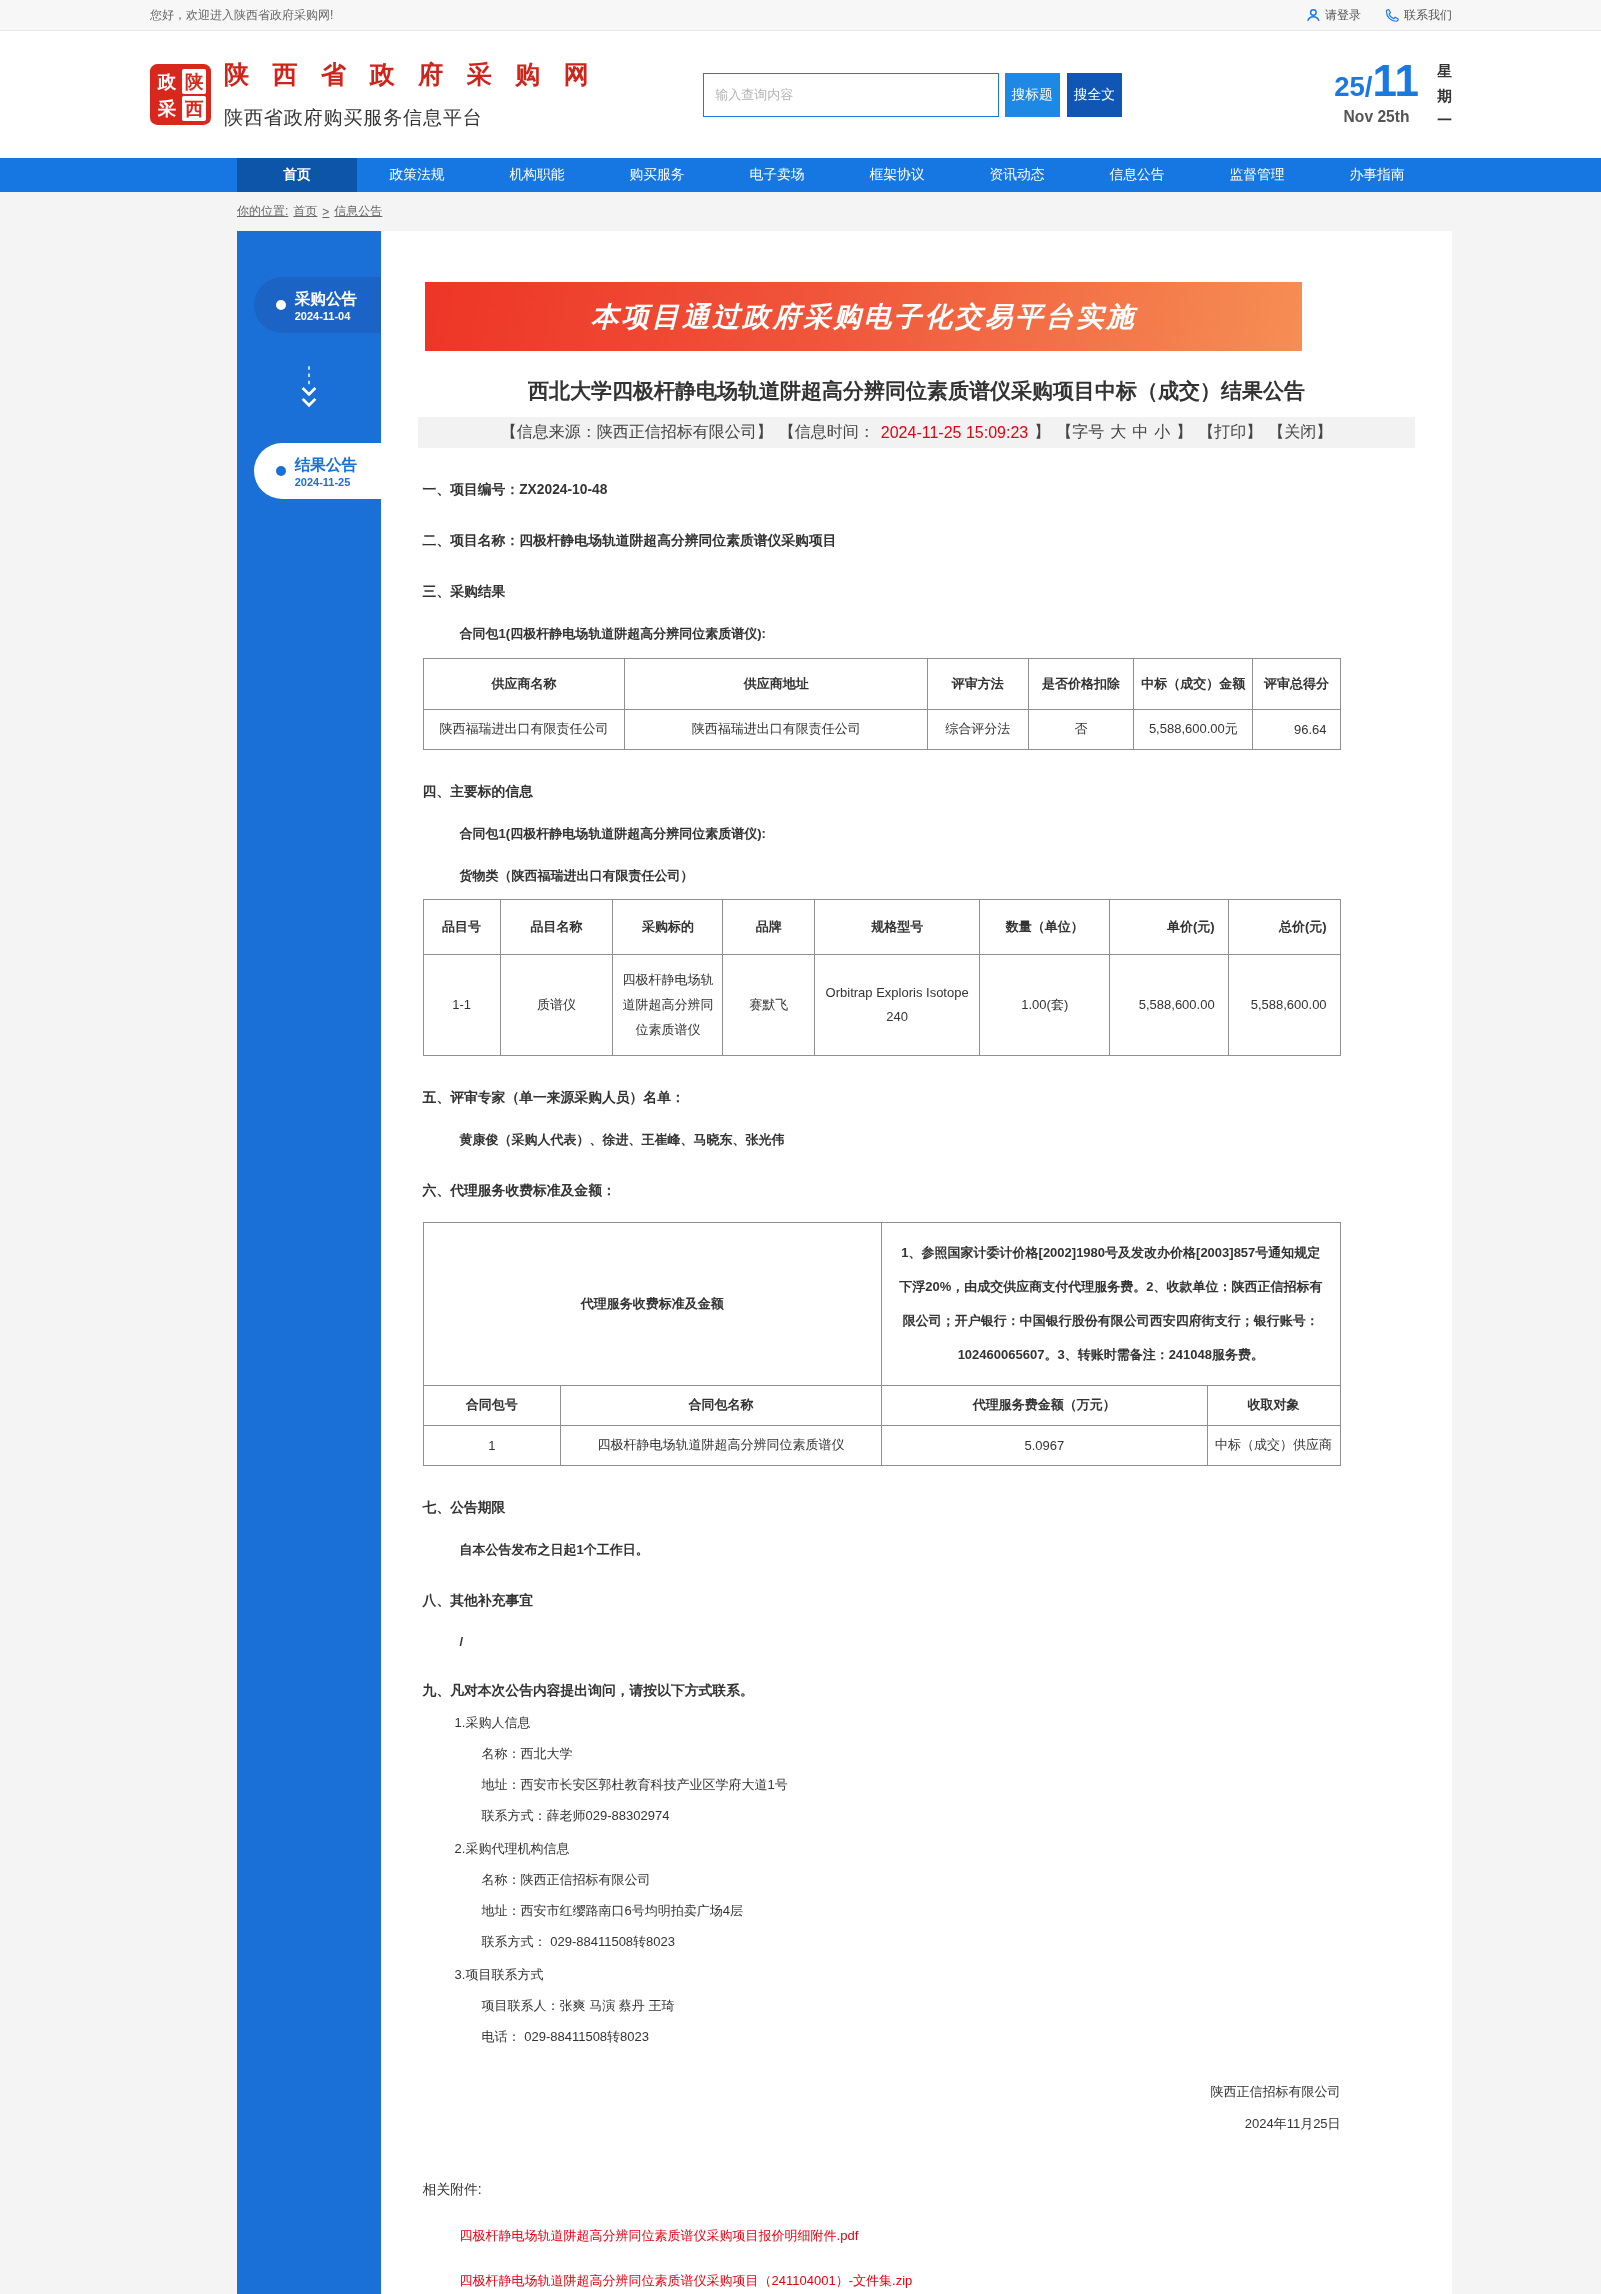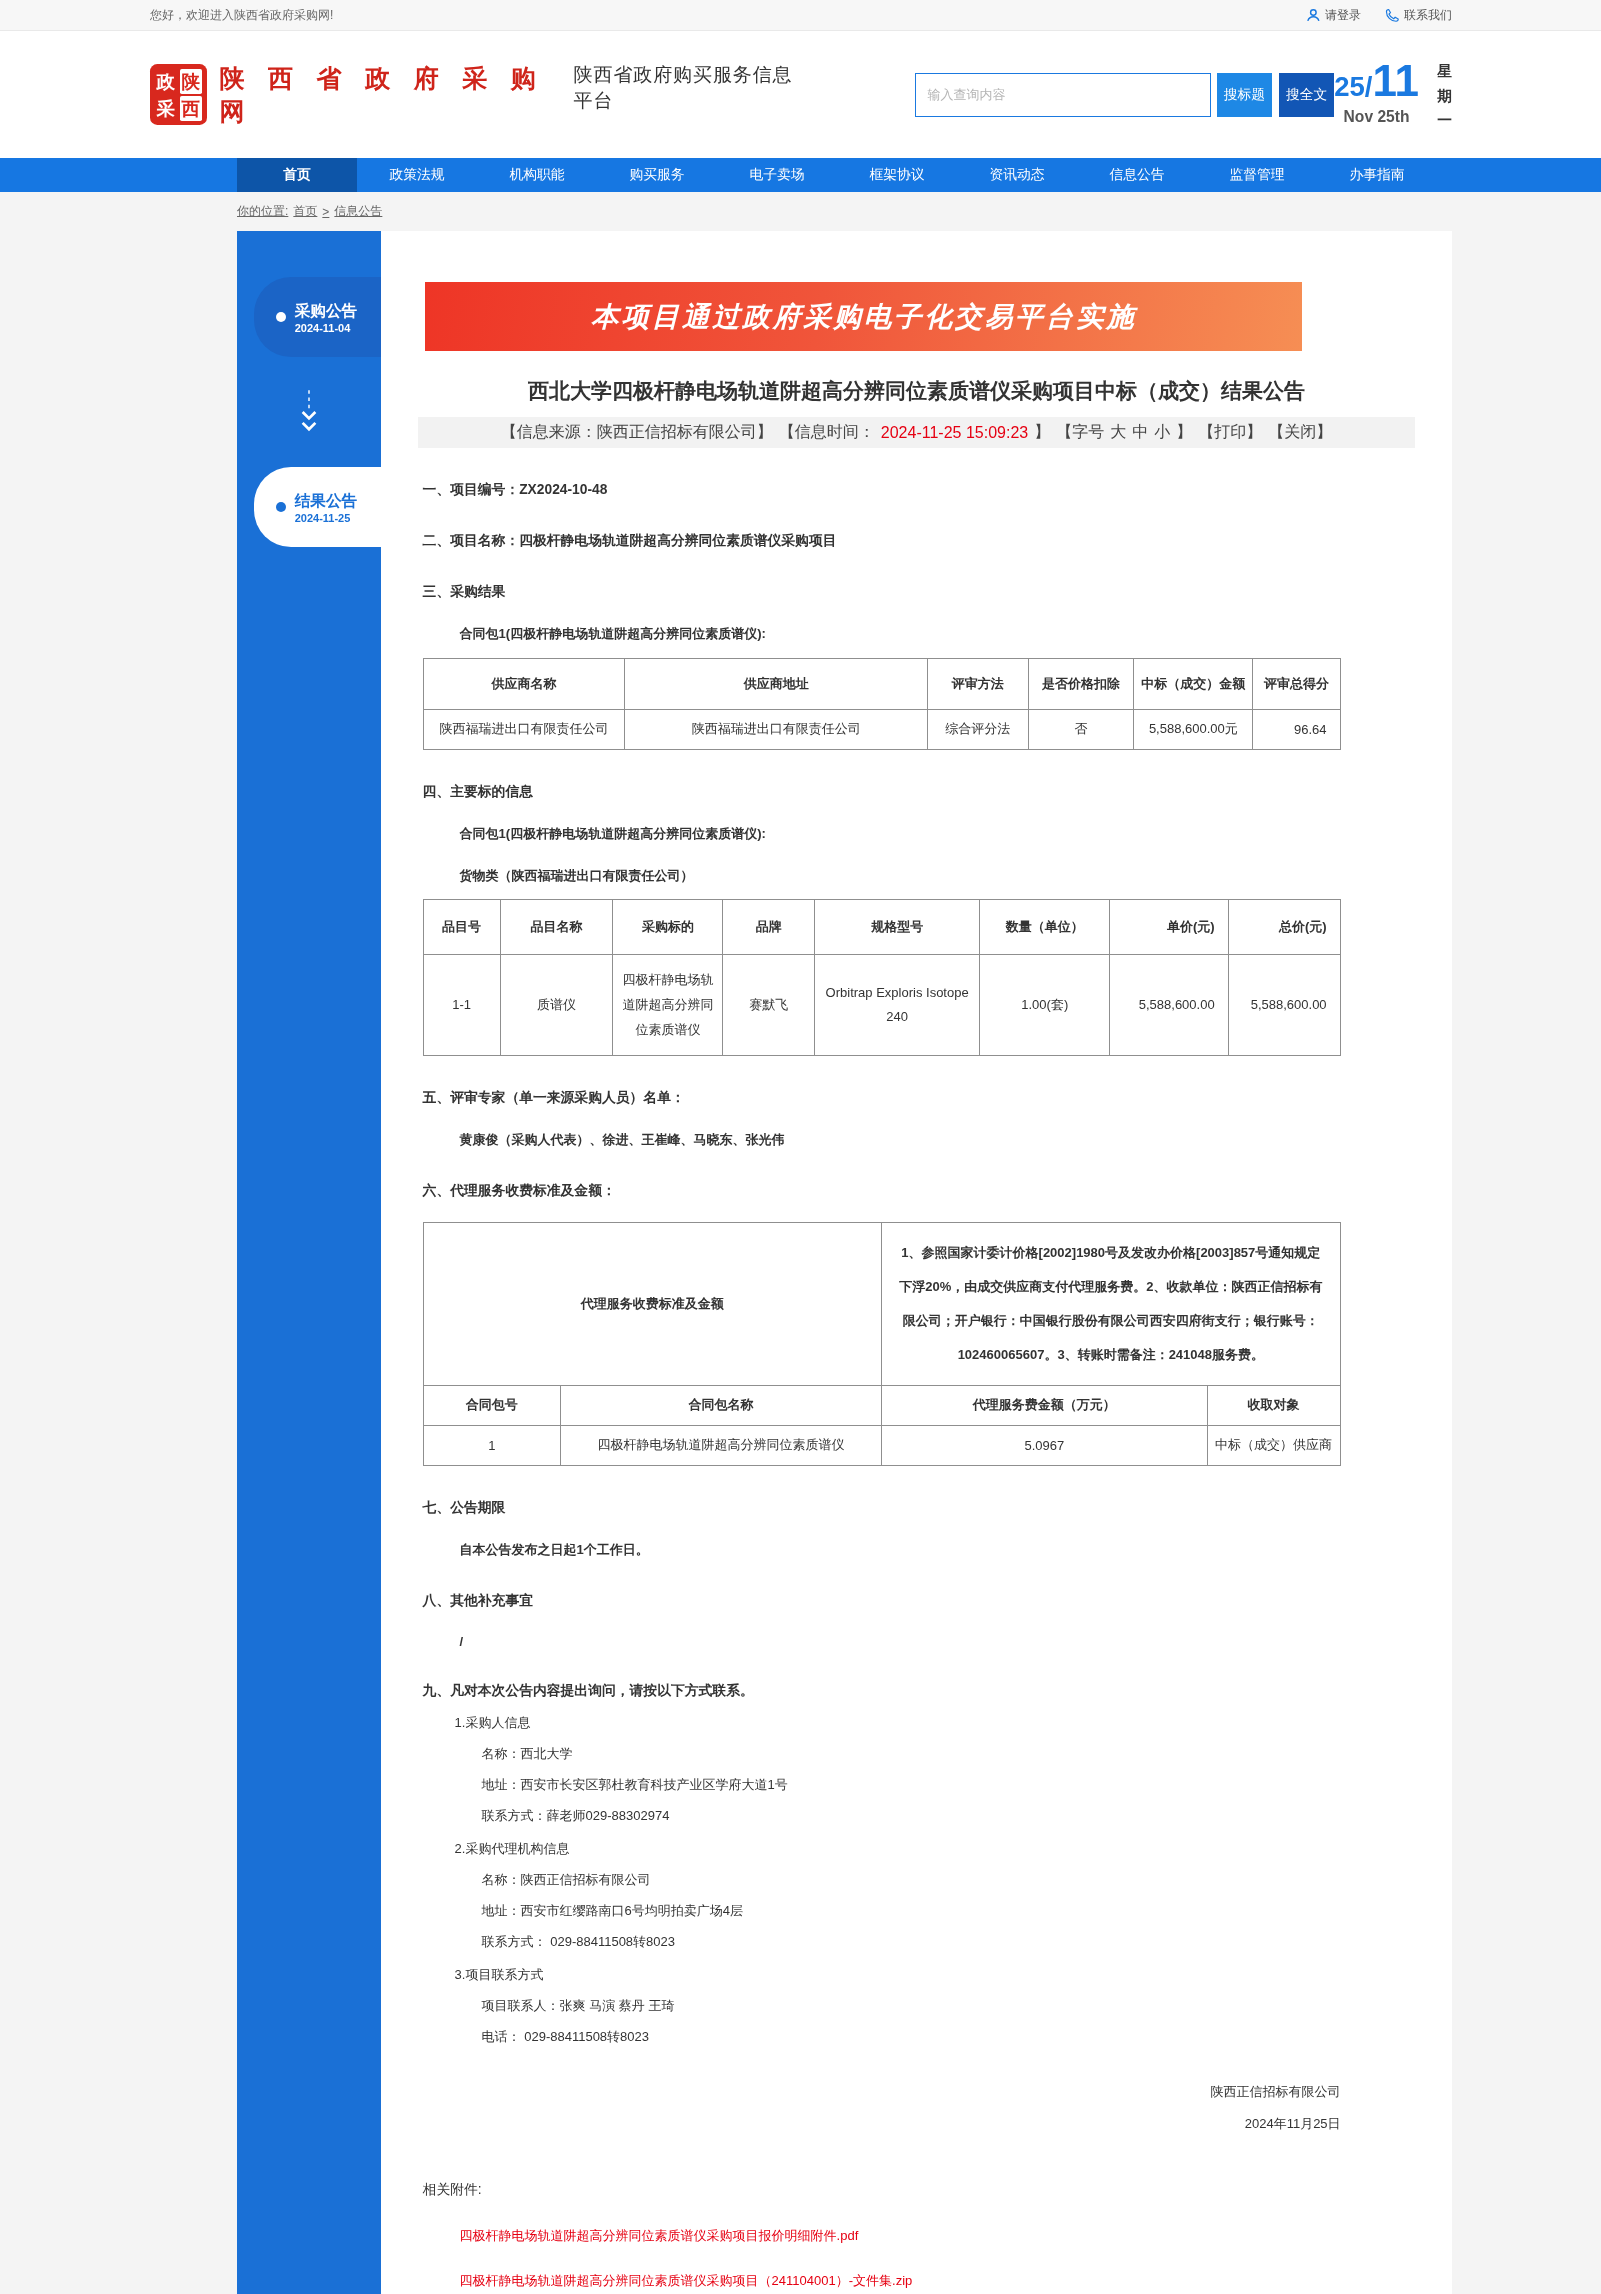--- a/index.html
+++ b/index.html
@@ -19,21 +19,21 @@
   .topbar-right .tlink + .tlink { margin-left:16.5px; }
 
   
   .header { background:#fff; }
   .header .wrap { display:flex; align-items:center; height:127px; }
   .logo { display:flex; align-items:center; gap:13px; cursor:pointer; }
   .seal { width:61px; height:61px; background:#d8281e; border-radius:7.3px; display:grid;
           grid-template-columns:1fr 1fr; grid-template-rows:1fr 1fr; gap:2.8px; padding:4.6px; }
   .seal span { display:flex; align-items:center; justify-content:center; font-size:18.4px; font-weight:bold; color:#fff; }
   .seal span.inv { background:#fff; color:#d8281e; border-radius:1.8px; }
-  .site-names { display:flex; flex-direction:row; gap:14px; }
+  .site-names { display:flex; flex-direction:column; gap:14px; }
   .site-name { font-size:25px; font-weight:bold; color:#cf241a; letter-spacing:8.3px; }
   .site-sub  { font-size:19px; font-weight:normal; color:#333; letter-spacing:0.9px; }
   .searchbox { display:flex; margin-left:106px; }
   .searchbox input { width:296px; height:44px; border:1.8px solid #1a79e0; padding:0 11px; font-size:13px; outline:none; color:#333; }
   .searchbox input::placeholder { color:#b5b5b5; }
   .btn-search { width:55px; height:44px; border:none; color:#fff; font-size:13.8px; cursor:pointer; }
   .btn-title { background:#1e88e5; margin-left:5.5px; }
   .btn-full  { background:#1256b5; margin-left:7.3px; }
   .datebox { margin-left:auto; display:flex; gap:18.4px; align-items:flex-start; }
   .date-nums { text-align:center; }
@@ -52,21 +52,21 @@
   .nav-item.active { background:#0d55a8; font-weight:bold; }
 
   
   .crumbbar .wrap { height:39px; display:flex; align-items:center; padding-left:87px; font-size:12px; color:#666; gap:5px;text-decoration:underline; }
   .crumbbar .crumb-link { cursor:pointer; color:#666; }
 
   
   .main { display:flex; width:1302px; margin:0 auto; min-height:1951px; }
   .gutter { width:87px; }
   .sidebar { width:144px; background:#1a70d6; padding-top:46px; flex-shrink:0; }
-  .side-item { height:80px; margin-left:16.5px; border-radius:37px 0 0 37px;
+  .side-item { height:56px; margin-left:16.5px; border-radius:37px 0 0 37px;
                display:flex; align-items:center; gap:9.2px; padding-left:22px; cursor:pointer; }
   .side-item .dot { width:10px; height:10px; border-radius:50%; background:#fff; flex-shrink:0; }
   .side-item .s-label { font-size:15.6px; font-weight:bold; color:#fff; line-height:1.35; }
   .side-item .s-date  { font-size:11px; font-weight:bold; color:#fff; }
   .side-item.past { background:#1b64c6; }
   .side-item.current { background:#fff; }
   .side-item.current .s-label, .side-item.current .s-date { color:#1a70d6; }
   .side-item.current .dot { background:#1a70d6; }
   .flow-arrow { height:110px; display:flex; align-items:center; justify-content:center; }
 

